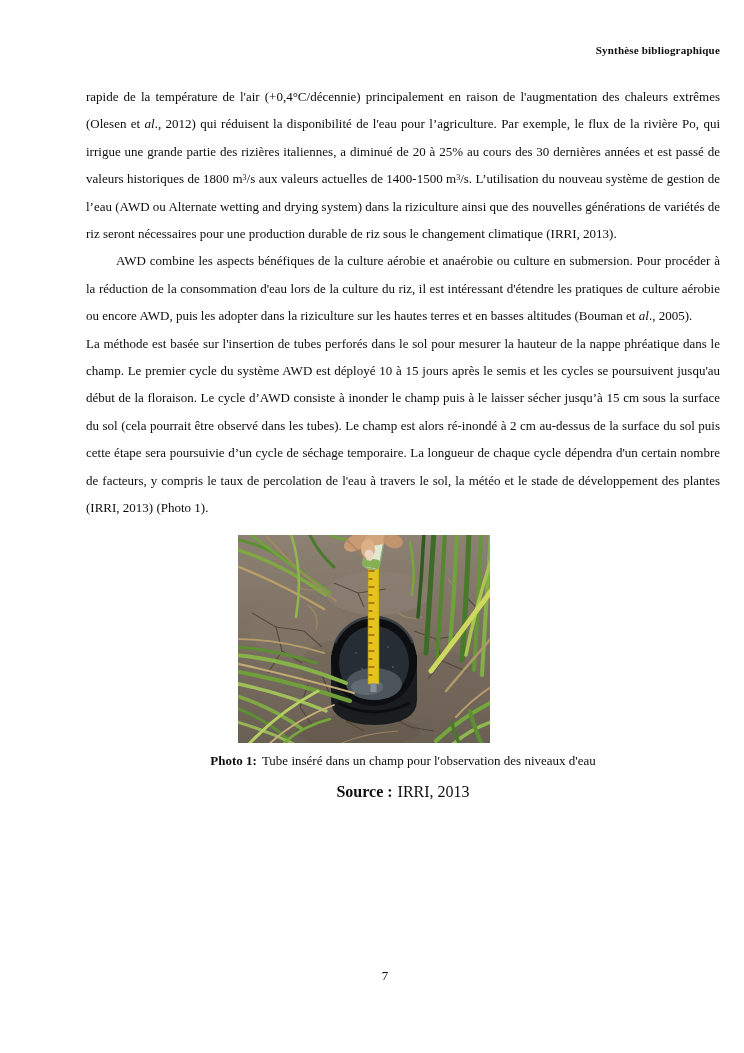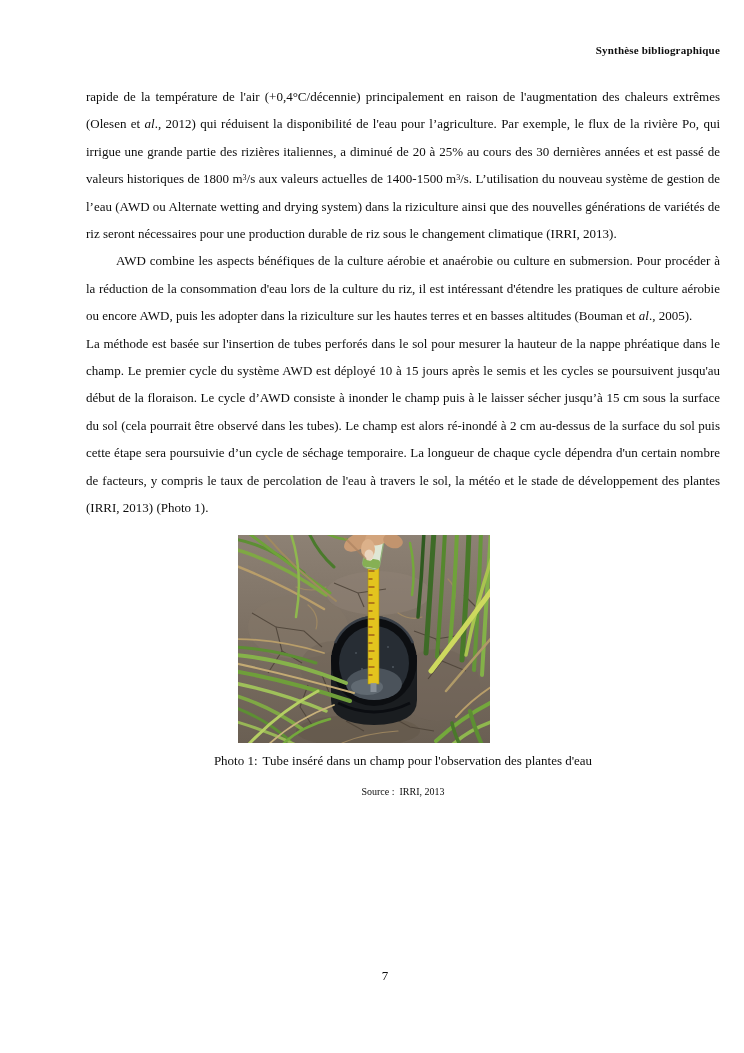--- a/index.html
+++ b/index.html
@@ -45,25 +45,25 @@
     margin-left:152px;
     line-height:0;
   }
   .photo-wrap svg { display:block; }
   .caption {
     text-align:center;
     font-size:13px;
     margin-top:10px;
     line-height:16px;
   }
-  .caption .cap-label, .source .src-label { font-weight:normal; }
+  .caption .cap-label, .source .src-label { font-weight:bold; }
   .caption .cap-text, .source .src-text { margin-left:5px; }
   .source {
     text-align:center;
-    font-size:10px;
+    font-size:16px;
     margin-top:15px;
     line-height:16px;
   }
   .page-number {
     position:absolute;
     left:60px; width:650px;
     top:968px;
     text-align:center;
     font-size:13px;
   }
@@ -223,21 +223,21 @@
             <path d="M256,150 Q234,164 218,182" stroke="#b99e6a" stroke-width="2"></path>
             <path d="M256,166 Q224,182 198,206" stroke="#74a83c" stroke-width="4"></path>
             <path d="M256,186 Q232,194 214,210" stroke="#8fb84e" stroke-width="3.5"></path>
             <path d="M244,210 Q236,192 232,176" stroke="#5d8f33" stroke-width="4"></path>
             <path d="M222,210 Q216,198 214,188" stroke="#49792a" stroke-width="3.5"></path>
           </g>
         </svg>
       </div>
 
       <div class="caption">
-        <span class="cap-label">Photo 1:</span><span class="cap-text">Tube inséré dans un champ  pour l'observation des plantes d'eau</span>
+        <span class="cap-label">Photo 1:</span><span class="cap-text">Tube inséré dans un champ  pour l'observation des niveaux d'eau</span>
       </div>
 
       <div class="source">
         <span class="src-label">Source :</span><span class="src-text">IRRI, 2013</span>
       </div>
     </div>
 
   </div>
 
   <div class="page-number">7</div>

